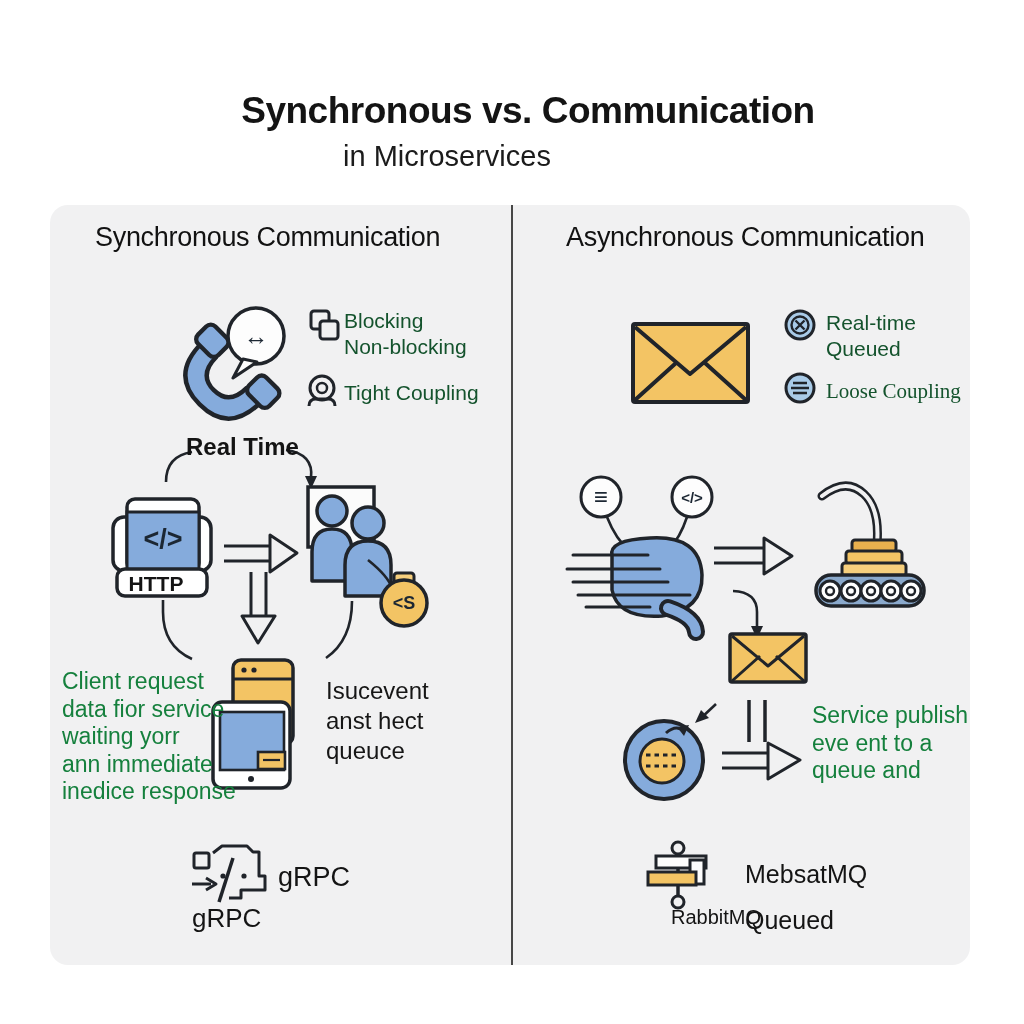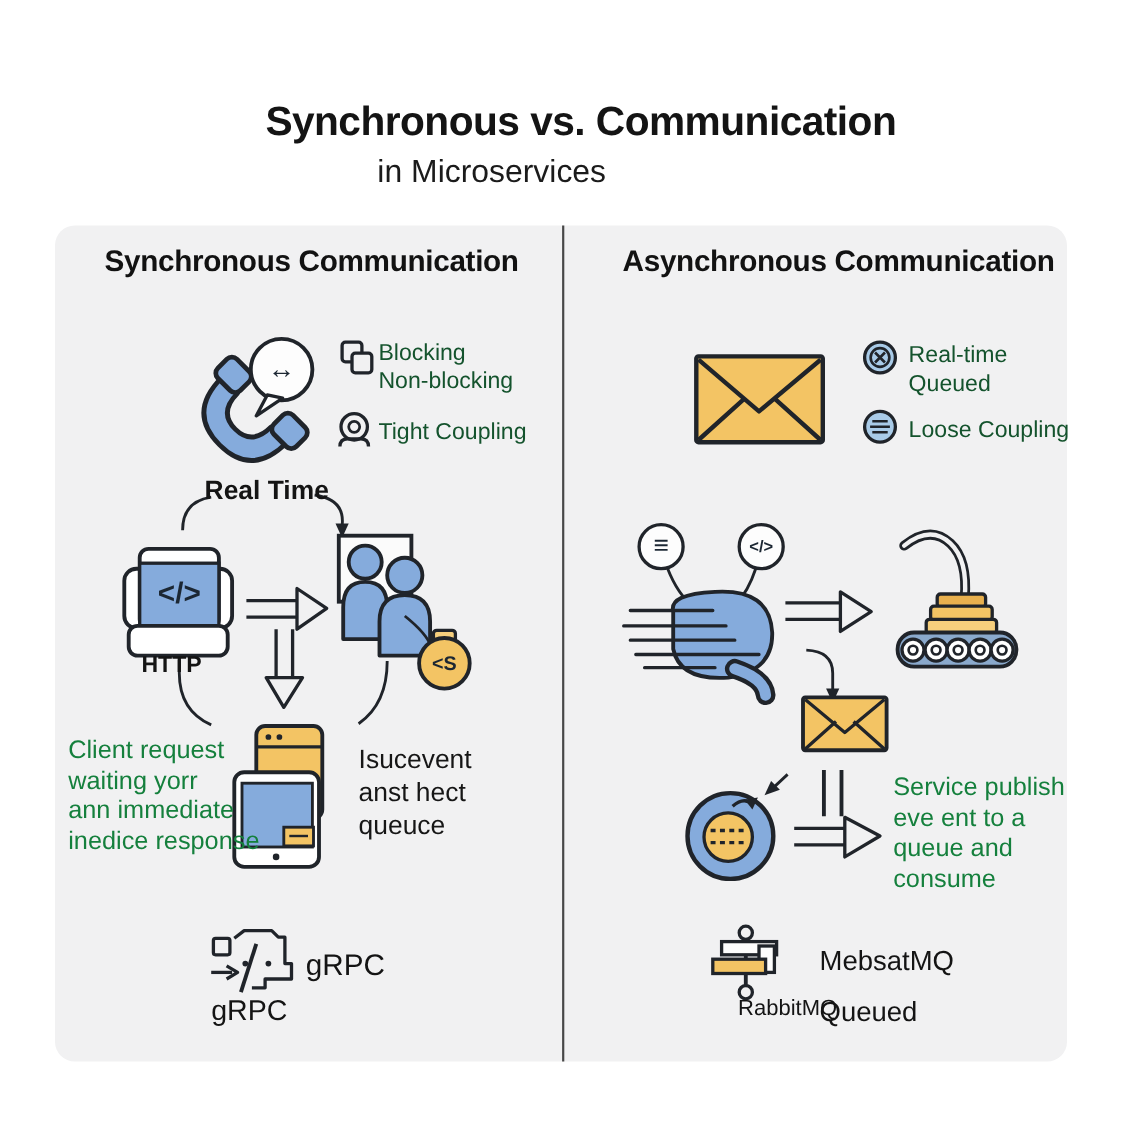--- a/index.html
+++ b/index.html
@@ -6,21 +6,21 @@
   body{
     width:1024px;height:1024px;position:relative;overflow:hidden;
     background:#ffffff;color:#111;
     font-family:"Liberation Sans",sans-serif;
   }
   .abs{position:absolute;}
   .title{width:1024px;text-align:center;font-size:37px;font-weight:700;letter-spacing:-0.5px;color:#141414;}
   .subtitle{width:894px;text-align:center;font-size:29px;font-weight:400;color:#1b1b1b;}
   .panel{background:#f1f1f2;border-radius:18px;}
   .divider{background:#474747;width:2px;}
-  .hdr{font-size:27px;font-weight:700;color:#121212;letter-spacing:-0.3px;text-align:center;}
+  .hdr{font-size:27px;font-weight:400;color:#121212;letter-spacing:-0.3px;text-align:center;}
   .badge-label{font-size:21px;line-height:26px;color:#14532d;}
   .realtime{font-size:24px;font-weight:700;color:#141414;}
   .glyph{font-weight:700;color:#1c2733;text-align:center;}
   .desc{font-size:23px;line-height:27.5px;color:#15803d;}
   .queue{font-size:24px;line-height:30px;color:#161616;}
   .tech{font-size:26px;color:#141414;text-align:right;}
   svg{position:absolute;left:0;top:0;}
 </style>
 </head>
 <body>
@@ -226,48 +226,48 @@
 <div class="abs badge-label" style="left:344px;top:308px;">
   <div>Blocking</div>
   <div>Non-blocking</div>
 </div>
 <div class="abs badge-label" style="left:344px;top:380px;">Tight Coupling</div>
 
 <div class="abs glyph" style="left:234px;top:322px;width:44px;font-size:25px;">↔</div>
 <div class="abs realtime" style="left:186px;top:433px;">Real Time</div>
 
 <div class="abs glyph" style="left:128px;top:524px;width:70px;font-size:27px;">&lt;/&gt;</div>
-<div class="abs glyph" style="left:118px;top:572px;width:76px;font-size:21px;color:#141414;margin-top:21px;">HTTP</div>
+<div class="abs glyph" style="left:118px;top:572px;width:76px;font-size:21px;color:#141414;">HTTP</div>
 <div class="abs glyph" style="left:390px;top:593px;width:28px;font-size:18px;">&lt;S</div>
 
 <div class="abs desc" style="left:62px;top:668px;">
   <div>Client request</div>
+  <div>data fior service</div>
   <div>waiting yorr</div>
   <div>ann immediate</div>
   <div>inedice response</div>
 </div>
 <div class="abs queue" style="left:326px;top:676px;">
   <div>Isucevent</div>
   <div>anst hect</div>
   <div>queuce</div>
 </div>
 <div class="abs tech" style="left:192px;top:903px;">gRPC</div>
 <div class="abs tech" style="left:278px;top:862px;font-size:27px;">gRPC</div>
 
 <div class="abs badge-label" style="left:826px;top:310px;">
   <div>Real-time</div>
   <div>Queued</div>
 </div>
-<div class="abs badge-label" style="left:826px;top:378px;">Loose Coupling</div>
+<div class="abs badge-label" style="left:826px;top:378px;font-family:Liberation Serif, serif;">Loose Coupling</div>
 
 <div class="abs glyph" style="left:583px;top:483px;width:36px;font-size:24px;">≡</div>
 <div class="abs glyph" style="left:674px;top:489px;width:36px;font-size:15px;">&lt;/&gt;</div>
 
 <div class="abs desc" style="left:812px;top:702px;">
   <div>Service publish</div>
   <div>eve ent to a</div>
   <div>queue and</div>
-  <div>consume</div>
 </div>
 
 <div class="abs tech" style="left:628px;top:906px;font-size:20px;margin-left:43px;">RabbitMQ</div>
 <div class="abs tech" style="left:745px;top:860px;font-size:25px;">MebsatMQ</div>
 <div class="abs tech" style="left:745px;top:906px;font-size:25px;">Queued</div>
 
 </body></html>

